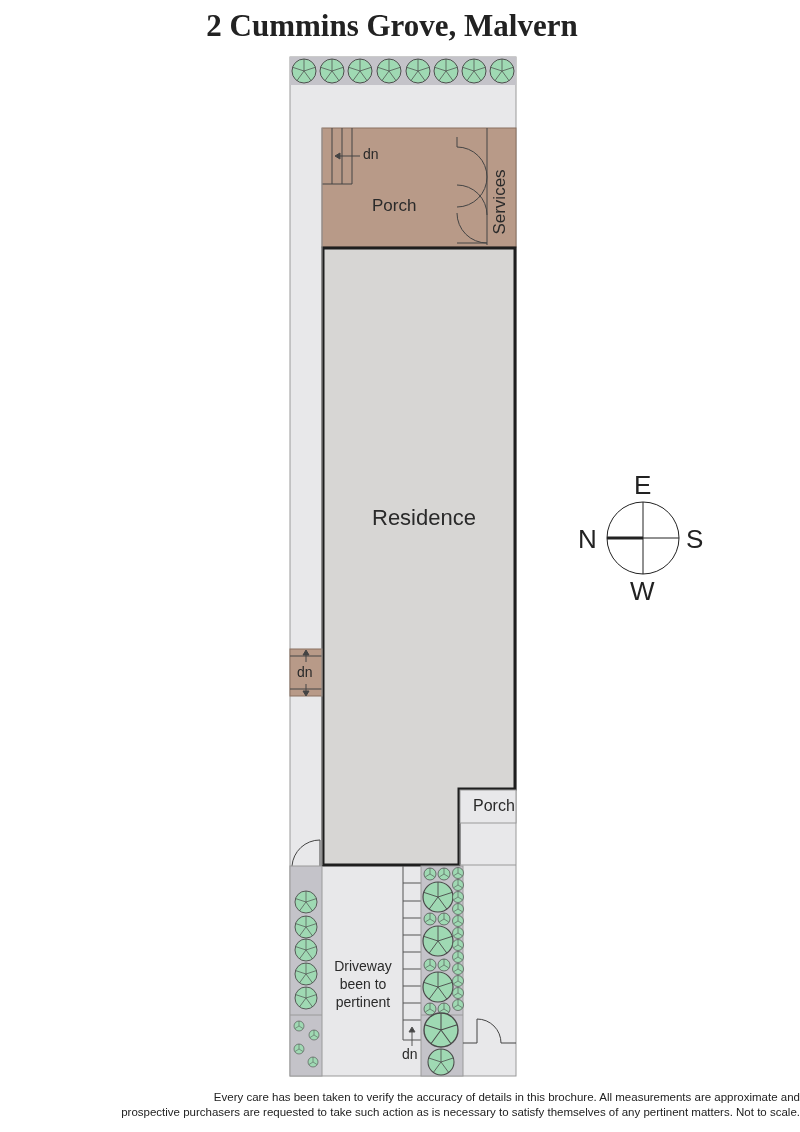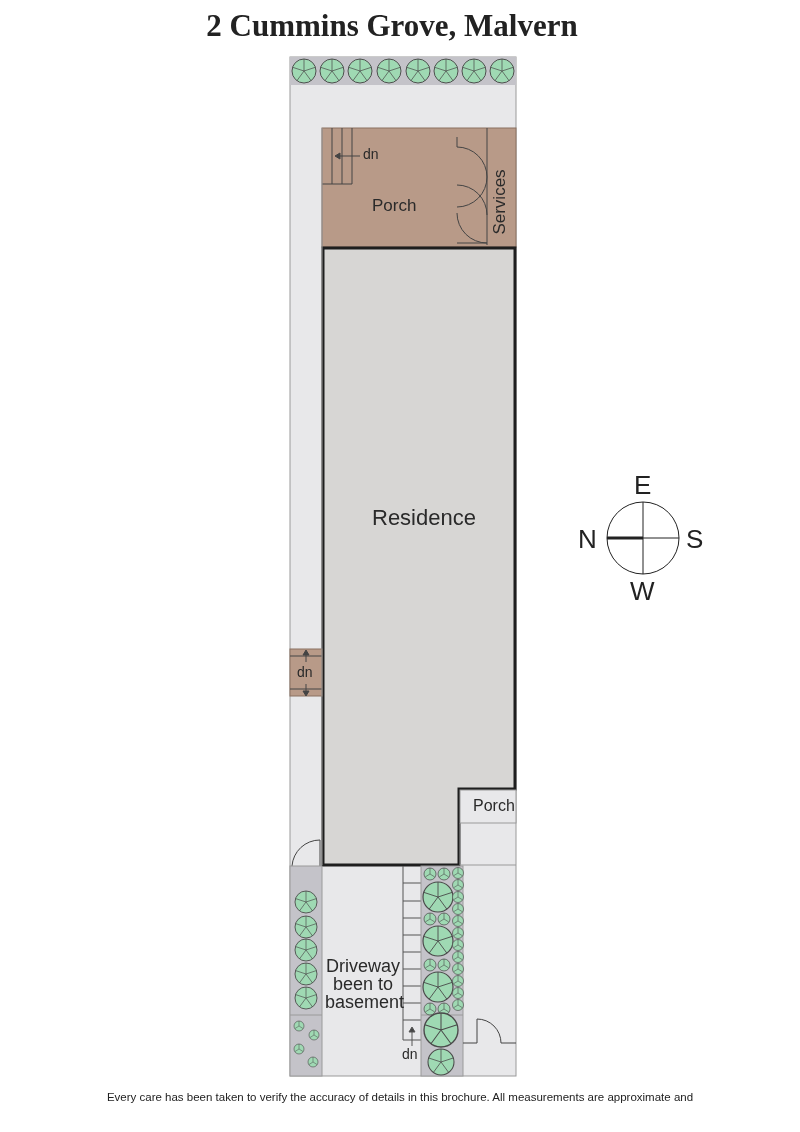--- a/index.html
+++ b/index.html
@@ -1,20 +1,20 @@
 <!DOCTYPE html>
 <html><head>
 <meta charset="utf-8">
 <style>
   html,body{margin:0;padding:0;background:#ffffff;}
   body{width:800px;height:1132px;position:relative;overflow:hidden;font-family:"Liberation Sans",sans-serif;}
   .title{position:absolute;left:0;top:8px;width:784px;text-align:center;font-family:"Liberation Serif",serif;font-weight:bold;font-size:31px;color:#222;}
   .plan{position:absolute;left:0;top:0;}
   .lbl{position:absolute;color:#2a2a2a;font-size:17px;}
-  .disclaimer{position:absolute;left:0;top:1090px;width:800px;text-align:center;font-size:11.5px;line-height:15px;color:#222;}
+  .disclaimer{position:absolute;left:0;top:1090px;width:800px;text-align:right;font-size:11.5px;line-height:15px;color:#222;}
   .compass-letter{position:absolute;font-size:26px;color:#222;}
 </style>
 </head>
 <body>
 
 <div class="title">2 Cummins Grove, Malvern</div>
 
 <svg class="plan" width="800" height="1132" viewBox="0 0 800 1132">
   <defs>
     <g id="tree">
@@ -155,29 +155,30 @@
     <line x1="643" y1="502" x2="643" y2="574" stroke-width="1"></line>
     <line x1="643" y1="538" x2="679" y2="538" stroke-width="1"></line>
     <line x1="607" y1="538" x2="643" y2="538" stroke-width="3"></line>
   </g>
 </svg>
 
 <div class="lbl" style="left:372px;top:196px;">Porch</div>
 <div class="lbl" style="left:460px;top:192px;transform:rotate(-90deg);transform-origin:center;width:90px;text-align:center;margin-left:-5px;">Services</div>
 <div class="lbl" style="left:372px;top:505px;font-size:22px;">Residence</div>
 <div class="lbl" style="left:465px;top:797px;font-size:16px;margin-left:8px;">Porch</div>
-<div class="lbl" style="left:325px;top:957px;width:76px;text-align:center;font-size:18px;line-height:18px;">
+<div class="lbl" style="left:325px;top:957px;width:76px;text-align:center;font-size:14px;line-height:18px;">
   <div>Driveway</div>
   <div>been to</div>
-  <div>basement</div>
+  <div>pertinent</div>
 </div>
 <div class="lbl" style="left:363px;top:146px;font-size:14px;">dn</div>
 <div class="lbl" style="left:297px;top:664px;font-size:14px;">dn</div>
 <div class="lbl" style="left:402px;top:1046px;font-size:14px;">dn</div>
 
 <div class="compass-letter" style="left:634px;top:470px;">E</div>
 <div class="compass-letter" style="left:578px;top:524px;">N</div>
 <div class="compass-letter" style="left:686px;top:524px;">S</div>
 <div class="compass-letter" style="left:630px;top:576px;">W</div>
 
 <div class="disclaimer">
   <div>Every care has been taken to verify the accuracy of details in this brochure. All measurements are approximate and</div>
+  <div>prospective purchasers are requested to take such action as is necessary to satisfy themselves of any pertinent matters. Not to scale.</div>
 </div>
 
 </body></html>

